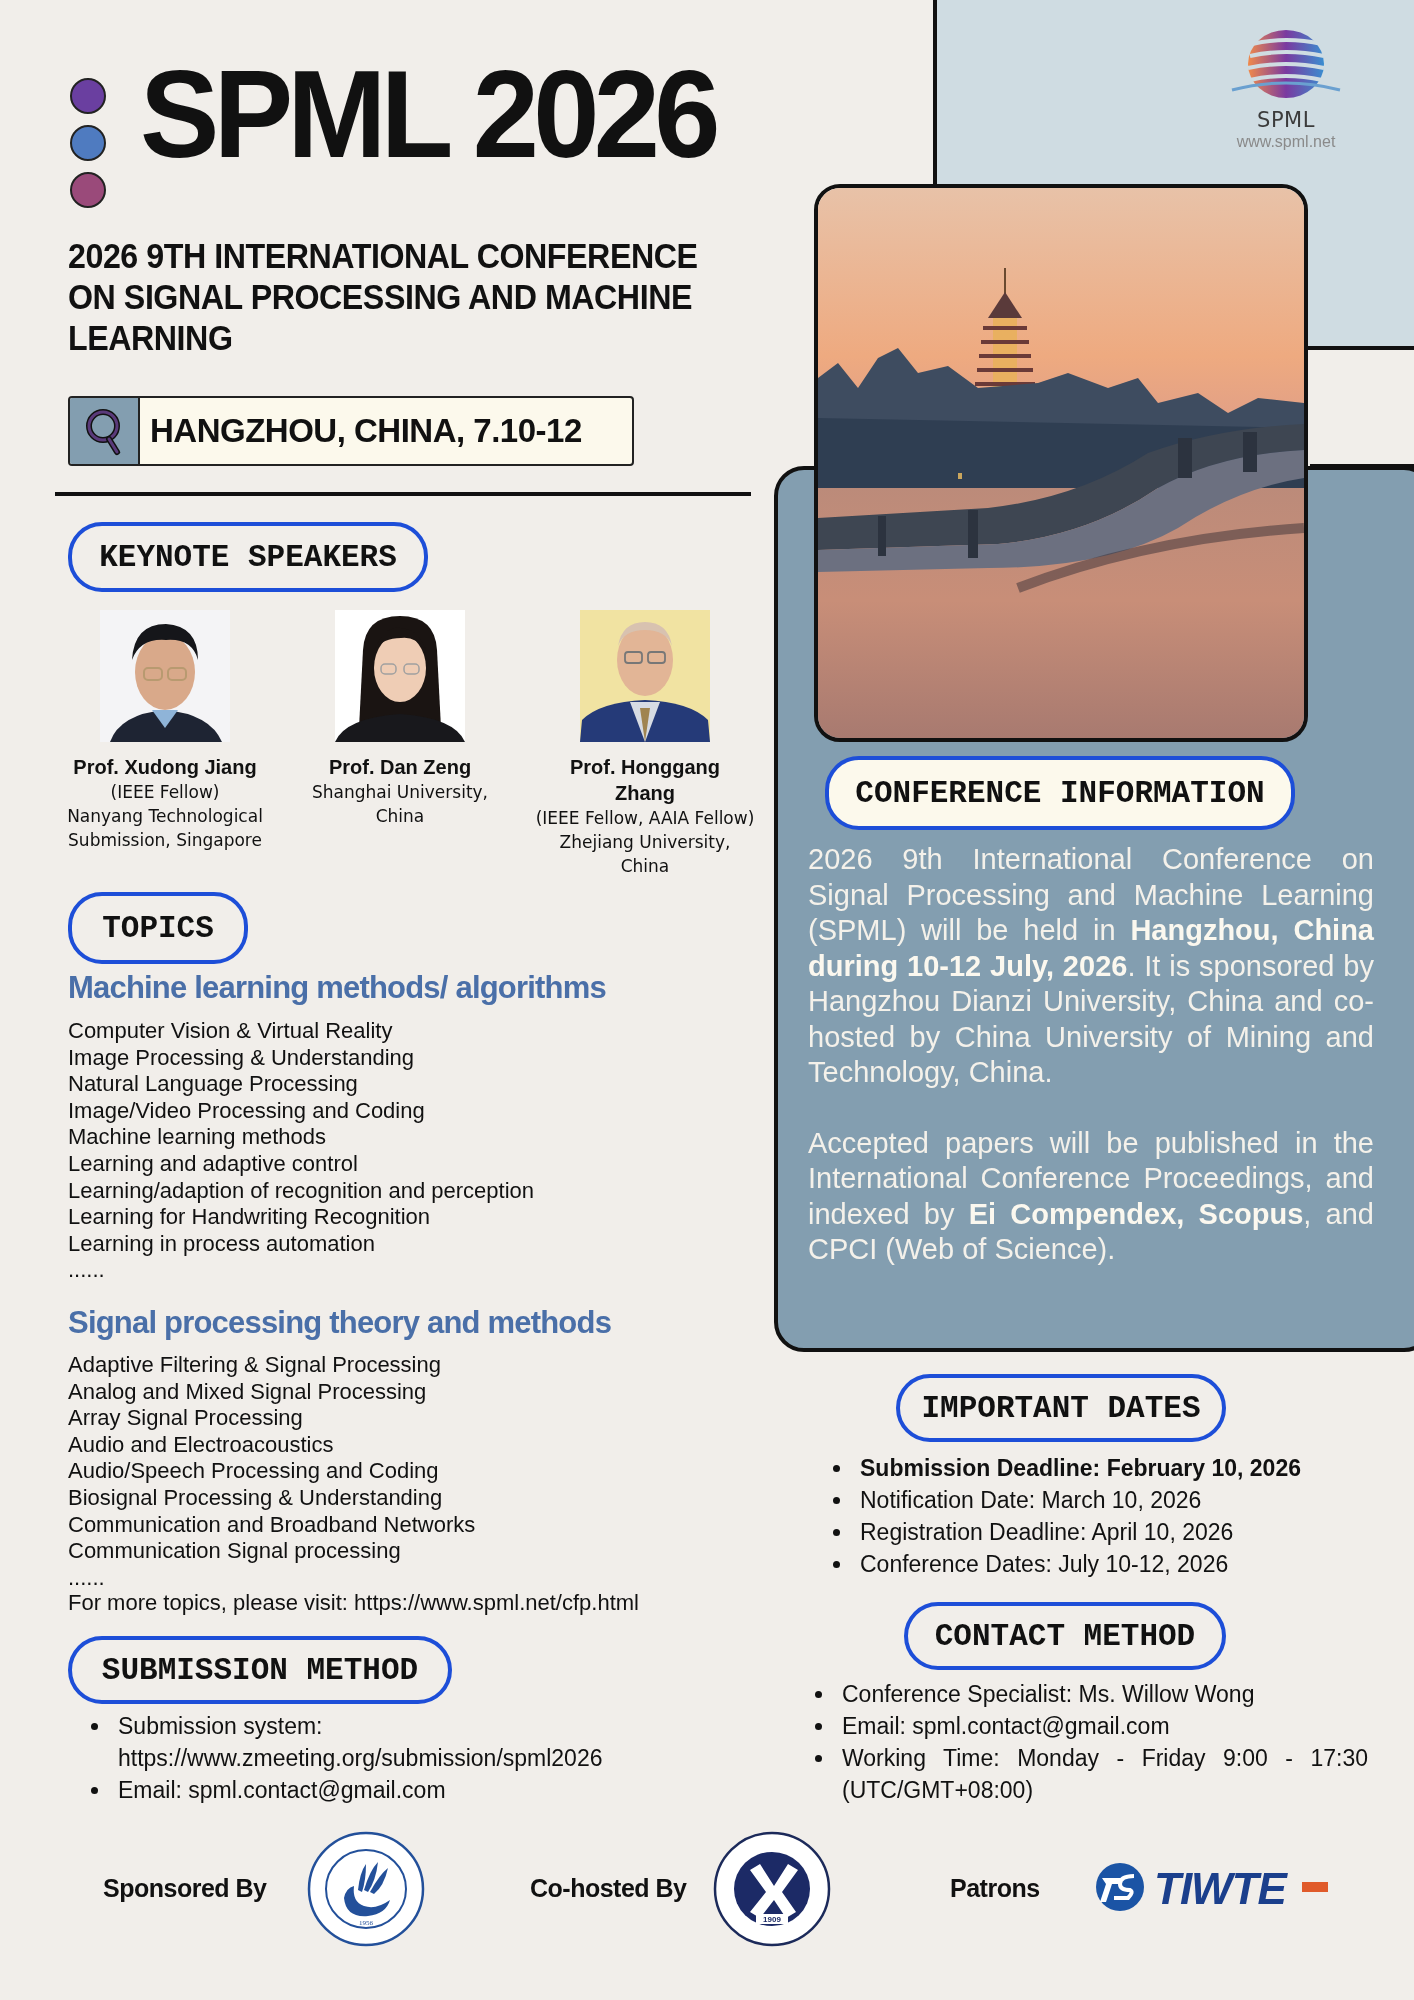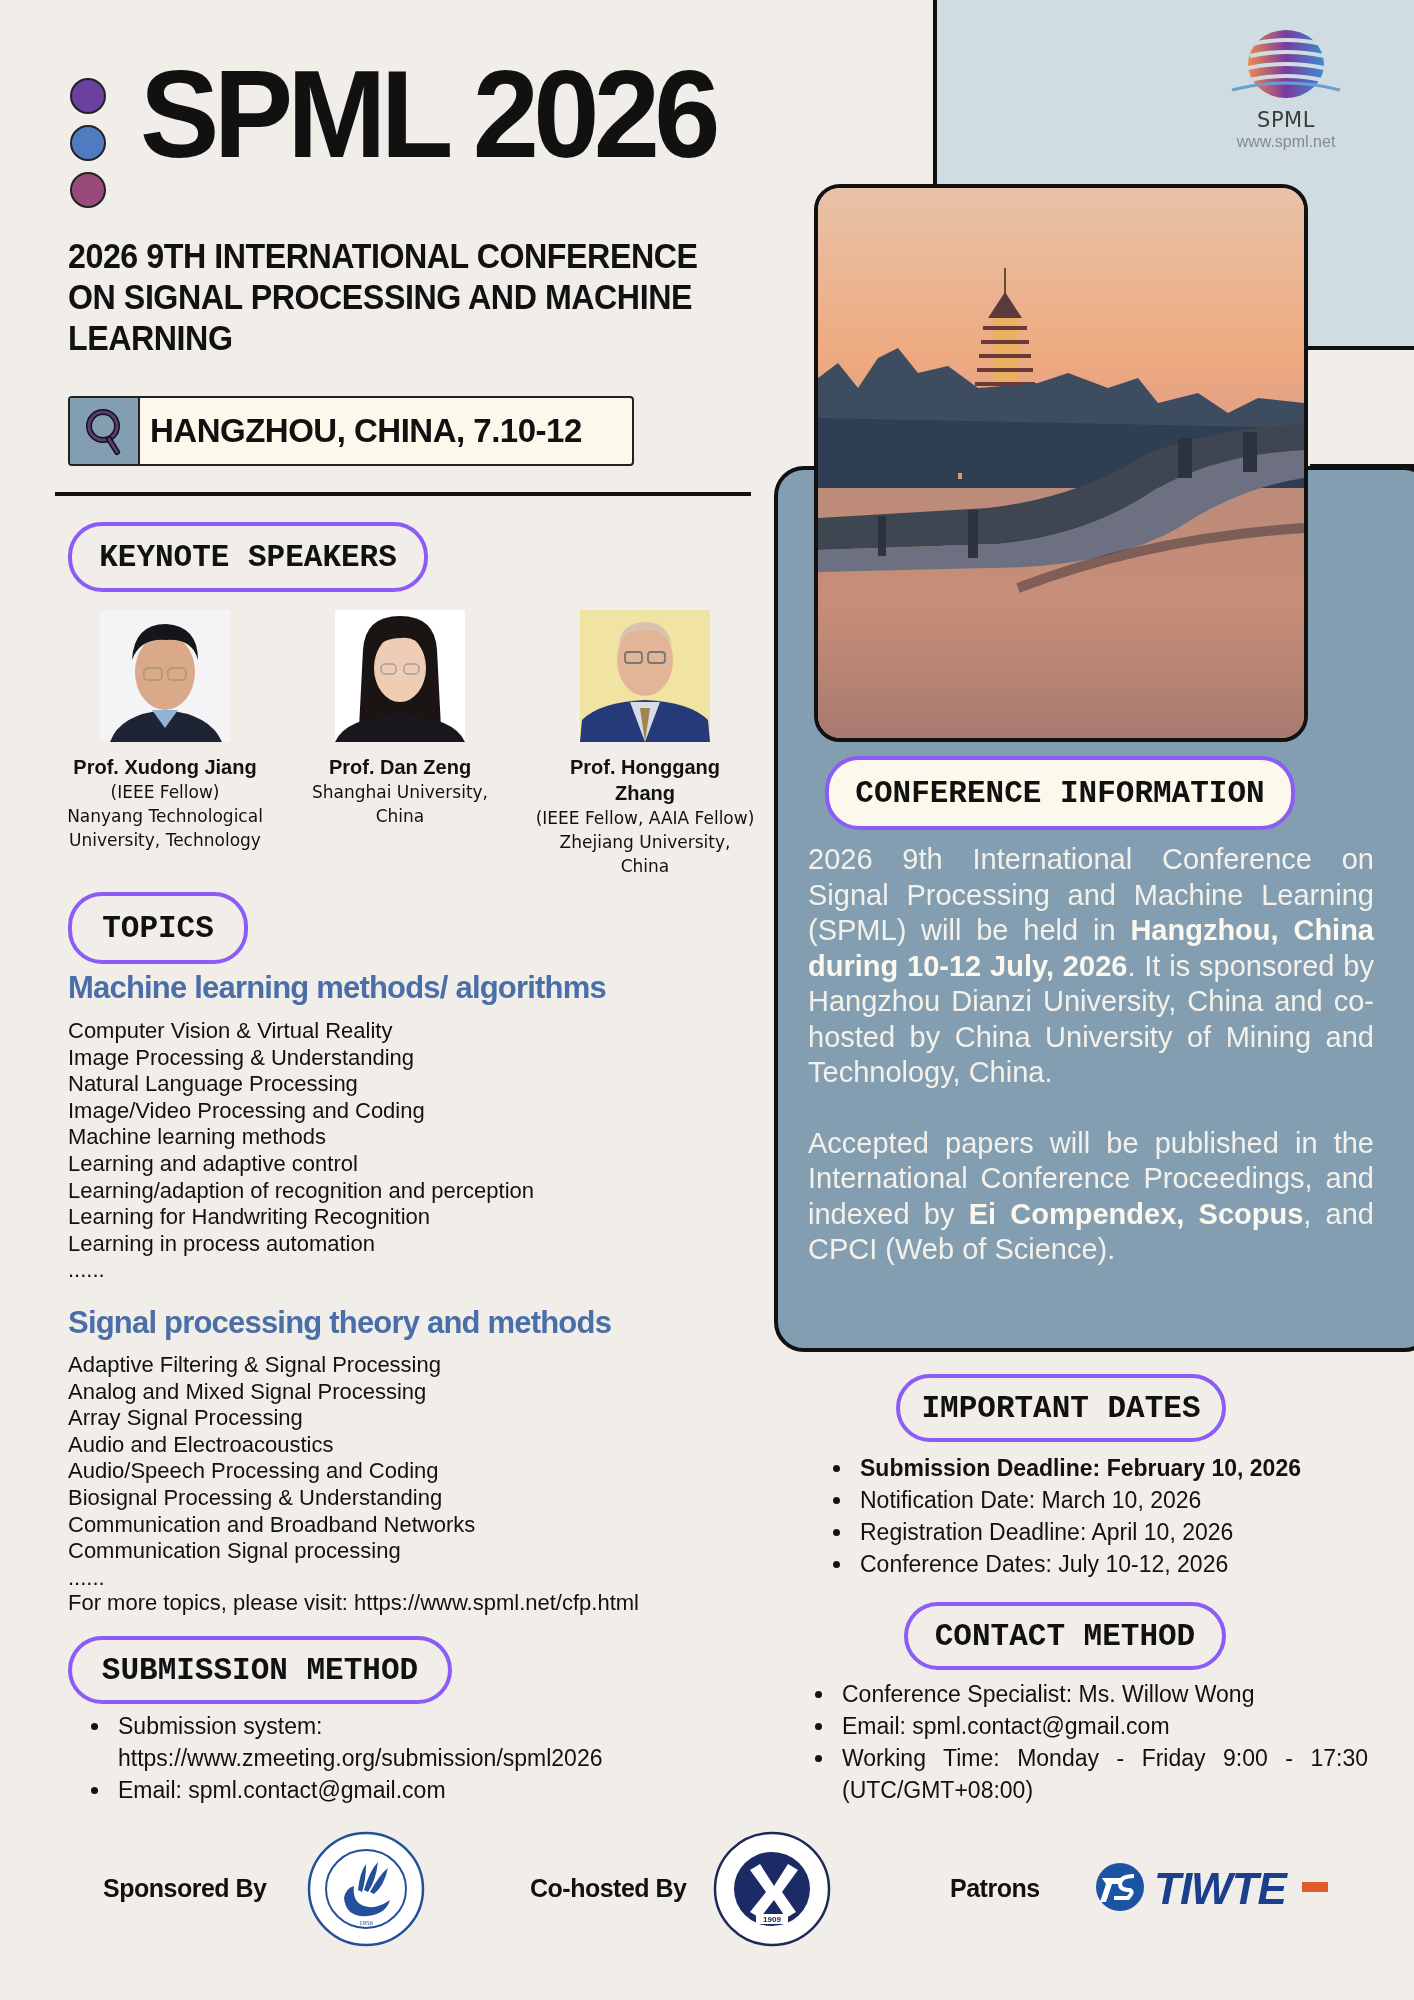--- a/index.html
+++ b/index.html
@@ -66,21 +66,21 @@
     display: flex; align-items: center; justify-content: center;
   }
   .loc-text {
     padding-left: 10px; display: flex; align-items: center;
     font-weight: 700; font-size: 33px; letter-spacing: -0.5px;
   }
   .divider { left: 55px; top: 492px; width: 696px; height: 4px; background: #111; }
 
   
   .pill {
-    border: 4px solid #8b5cf6; border-radius: 34px;
+    border: 4px solid #1d4ed8; border-radius: 34px;
     display: flex; align-items: center; justify-content: center;
     font-family: "Liberation Mono", "DejaVu Sans Mono", monospace;
     font-weight: 700; font-size: 31px; letter-spacing: 0px; color: #111;
   }
   .pill-keynote { left: 68px; top: 522px; width: 360px; height: 70px; }
   .pill-topics { left: 68px; top: 892px; width: 180px; height: 72px; font-family: Liberation Mono, monospace; }
   .pill-submission { left: 68px; top: 1636px; width: 384px; height: 68px; }
   .pill-conf { left: 825px; top: 756px; width: 470px; height: 74px; background: #fcf9ec; }
   .pill-dates { left: 896px; top: 1374px; width: 330px; height: 68px; }
   .pill-contact { left: 904px; top: 1602px; width: 322px; height: 68px; }
@@ -195,21 +195,21 @@
       <path d="M52 100 L65 118 L78 100 Z" fill="#8fb4d8"></path>
       <ellipse cx="65" cy="62" rx="30" ry="38" fill="#d9a98a"></ellipse>
       <path d="M32 50 Q34 14 66 14 Q98 16 98 50 Q92 28 66 30 Q40 28 32 50 Z" fill="#15161a"></path>
       <rect x="44" y="58" width="18" height="12" rx="4" fill="none" stroke="#b89a70" stroke-width="2"></rect>
       <rect x="68" y="58" width="18" height="12" rx="4" fill="none" stroke="#b89a70" stroke-width="2"></rect>
     </svg>
   </div>
   <div class="speaker-name">Prof. Xudong Jiang</div>
   <div class="speaker-line">(IEEE Fellow)</div>
   <div class="speaker-line">Nanyang Technological</div>
-  <div class="speaker-line">University, Technology</div>
+  <div class="speaker-line">Submission, Singapore</div>
 </div>
 
 <div class="speaker sp2">
   <div class="speaker-photo" style="background:#ffffff">
     <svg width="130" height="132" viewBox="0 0 130 132">
       <path d="M28 40 Q30 6 65 6 Q100 6 102 40 L106 118 L24 118 Z" fill="#1a1412"></path>
       <path d="M0 132 Q10 108 65 104 Q120 108 130 132 Z" fill="#18181c"></path>
       <ellipse cx="65" cy="58" rx="26" ry="34" fill="#efcdb5"></ellipse>
       <path d="M39 40 Q50 16 65 18 Q82 18 91 40 Q80 26 66 28 Q48 28 39 40 Z" fill="#1a1412"></path>
       <rect x="46" y="54" width="15" height="10" rx="4" fill="none" stroke="#a0a0a0" stroke-width="1.5"></rect>

